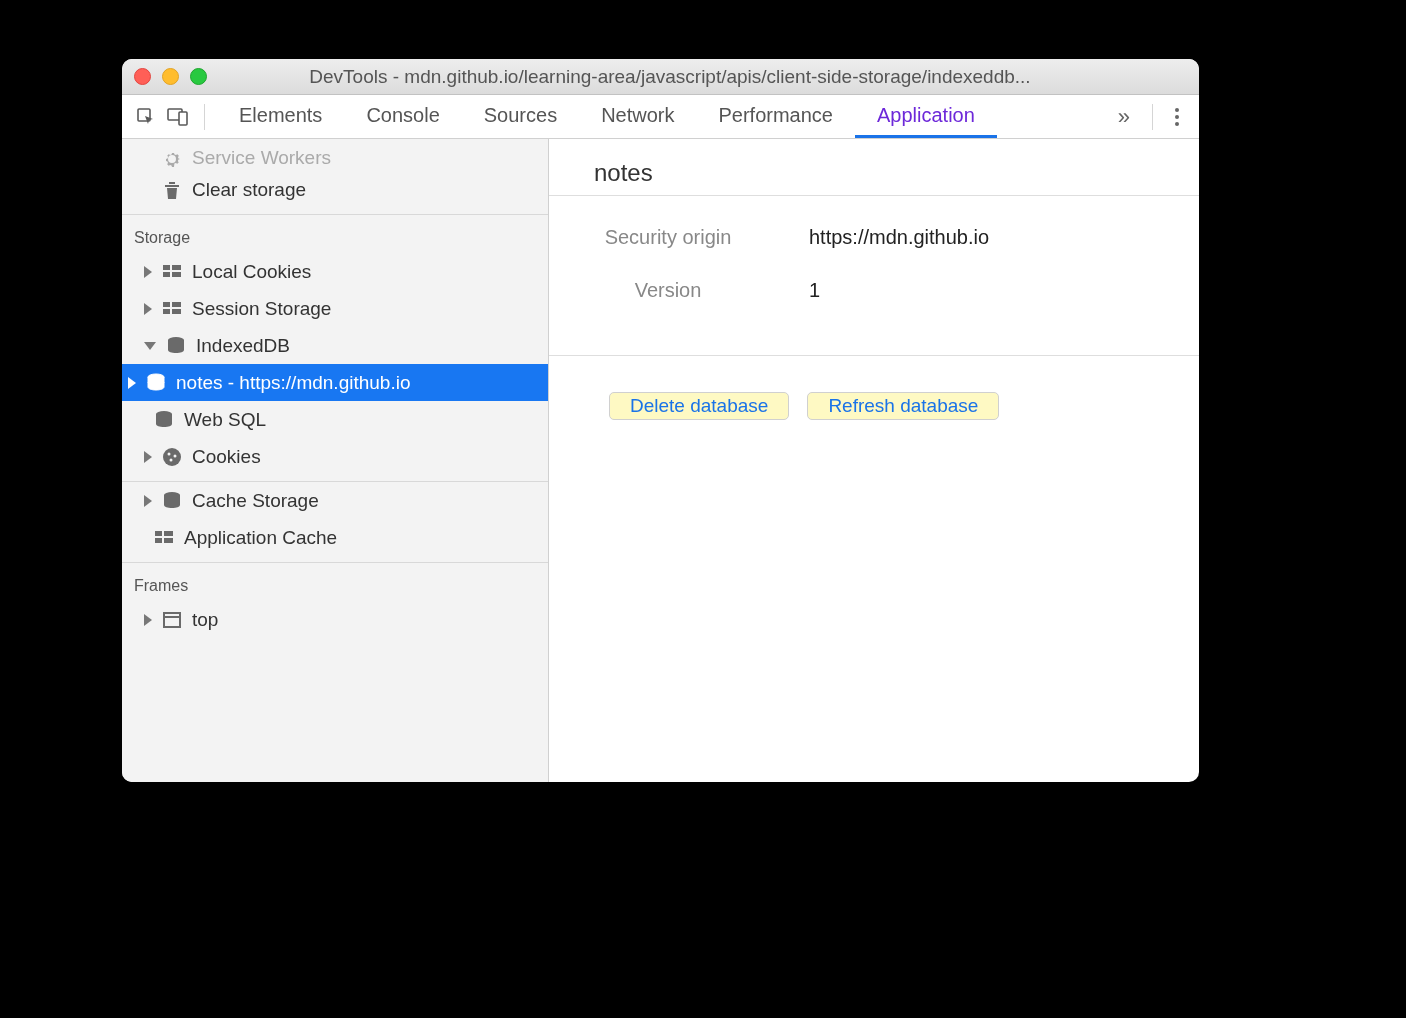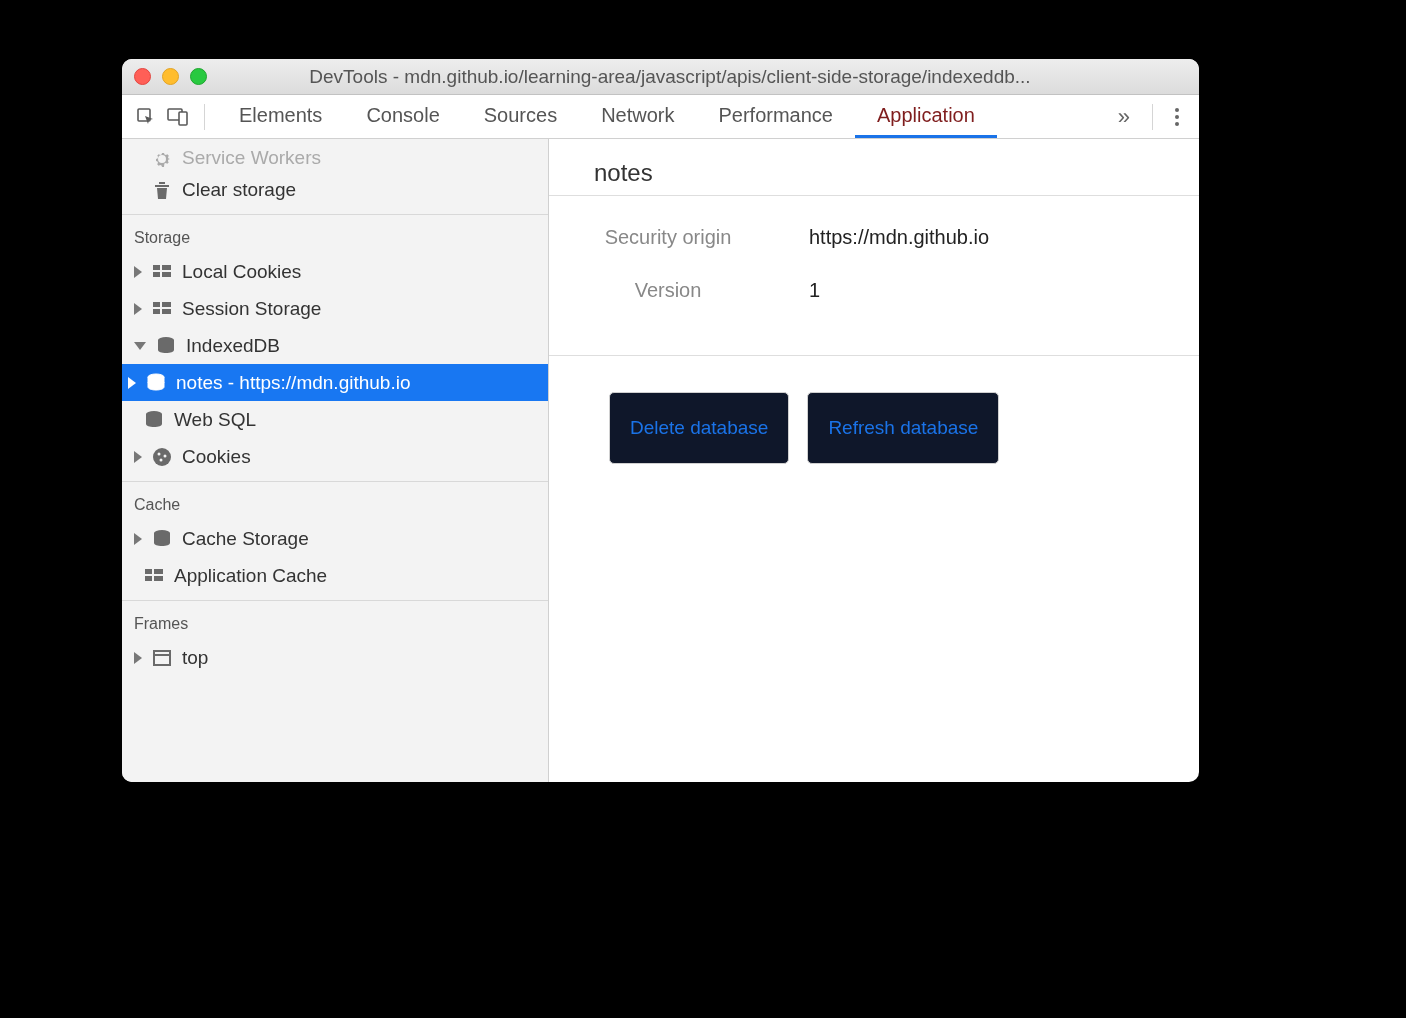--- a/index.html
+++ b/index.html
@@ -53,37 +53,37 @@
 .tabs { display: flex; align-items: stretch; flex: 1; height: 100%; }
 .tab {
   padding: 0 22px;
   display: flex;
   align-items: center;
   color: #555;
   font-size: 20px;
   cursor: default;
   border-bottom: 3px solid transparent;
 }
-.tab.active { color: #7f1d1d; border-bottom-color: #1a73e8; }
+.tab.active { color: #6d28d9; border-bottom-color: #1a73e8; }
 .chev { color: #666; font-size: 22px; padding: 0 10px; }
 .kebab { width: 24px; display: flex; flex-direction: column; align-items: center; gap: 3px; }
 .kebab span { width: 4px; height: 4px; background: #666; border-radius: 50%; }
 .body { display: flex; flex: 1; min-height: 0; }
 .sidebar {
   width: 427px;
   background: #f3f3f3;
   border-right: 1px solid #d0d0d0;
   overflow: auto;
   padding-top: 2px;
 }
 .row {
   display: flex;
   align-items: center;
   height: 37px;
-  padding-left: 30px;
+  padding-left: 40px;
   gap: 10px;
   color: #333;
 }
 .row .tri {
   width: 0; height: 0;
   border-style: solid;
   border-width: 6px 0 6px 8px;
   border-color: transparent transparent transparent #777;
   margin-left: -18px;
 }
@@ -107,24 +107,24 @@
   border-bottom: 1px solid #dedede;
 }
 .info { padding: 30px 40px 30px 0; border-bottom: 1px solid #dedede; }
 .info-row { display: flex; align-items: baseline; margin-bottom: 30px; font-size: 20px; }
 .info-label { width: 260px; text-align: center; color: #888; padding-right: 22px; }
 .info-val { color: #222; }
 .actions { display: flex; gap: 18px; padding: 36px 0 0 60px; }
 .btn {
   border: 1px solid #d0d0d0;
   border-radius: 5px;
-  background: #0f172a;
+  background: #fef9c3;
   color: #1a73e8;
   font-size: 19px;
-  padding: 24px 20px;
+  padding: 2px 20px;
   cursor: default;
 }
 </style>
 </head>
 <body>
 
 <div class="window">
 
   <div class="titlebar">
     <div class="traffic">
@@ -259,21 +259,20 @@
               <circle cx="10" cy="10" r="9"></circle>
               <circle cx="7" cy="7" r="1.5" fill="#f3f3f3"></circle>
               <circle cx="13" cy="9" r="1.5" fill="#f3f3f3"></circle>
               <circle cx="9" cy="13" r="1.5" fill="#f3f3f3"></circle>
             </svg>
         </span>
         <span>Cookies</span>
       </div>
 
       <div class="section-border"></div>
-      <div class="section-head">Cache</div>
 
       <div class="row">
         <span class="tri"></span>
         <span class="ic">
           <svg width="18" height="20" viewBox="0 0 18 20" fill="#6a6a6a">
               <ellipse cx="9" cy="4" rx="8" ry="3"></ellipse>
               <path d="M1 4v5c0 1.7 3.6 3 8 3s8-1.3 8-3V4"></path>
               <path d="M1 9v5c0 1.7 3.6 3 8 3s8-1.3 8-3V9"></path>
             </svg>
         </span>

